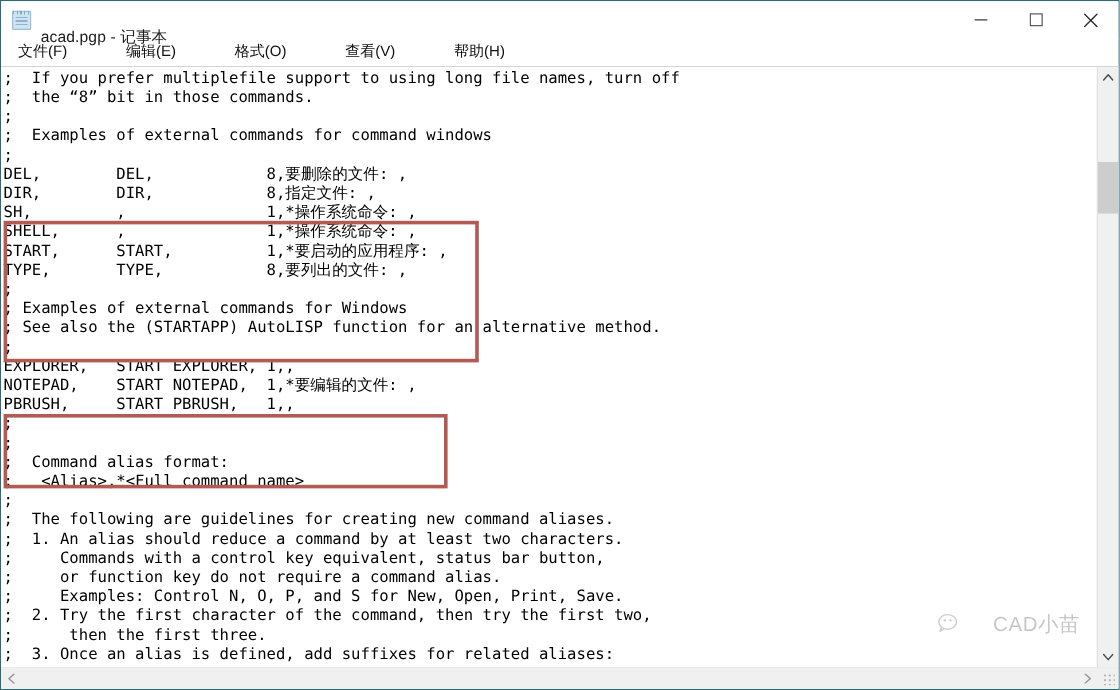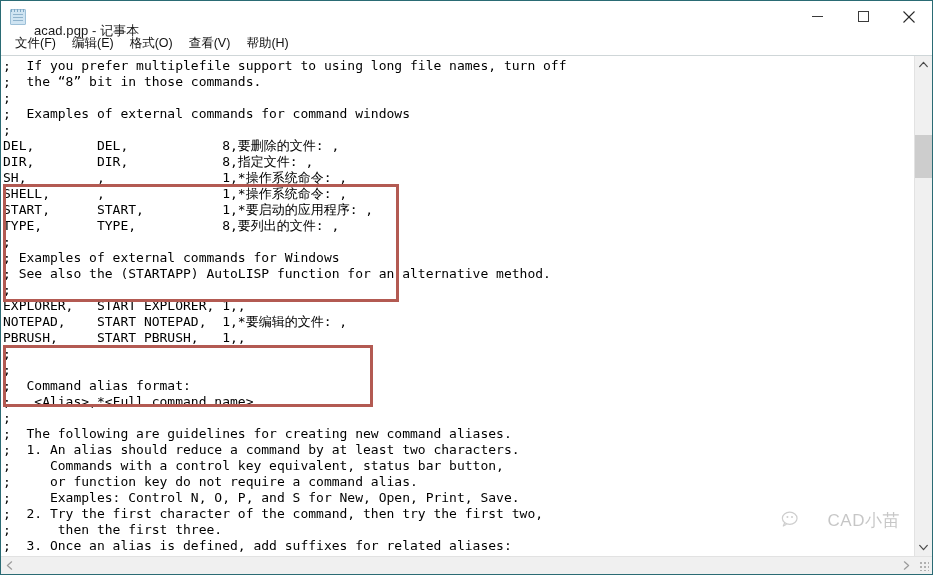--- a/index.html
+++ b/index.html
@@ -89,20 +89,21 @@
 
   
   #menubar {
     height: 22px;
     min-height: 22px;
     background: #ffffff;
     display: flex;
     align-items: center;
     padding-left: 6px;
     border-bottom: 1px solid #cfd6d8;
+    gap: 33px;
   }
   .menu-item {
     font-size: 12.5px;
     color: #101010;
     padding: 2px 8px 3px 8px;
     white-space: nowrap;
   }
 
   
   #body-area {

